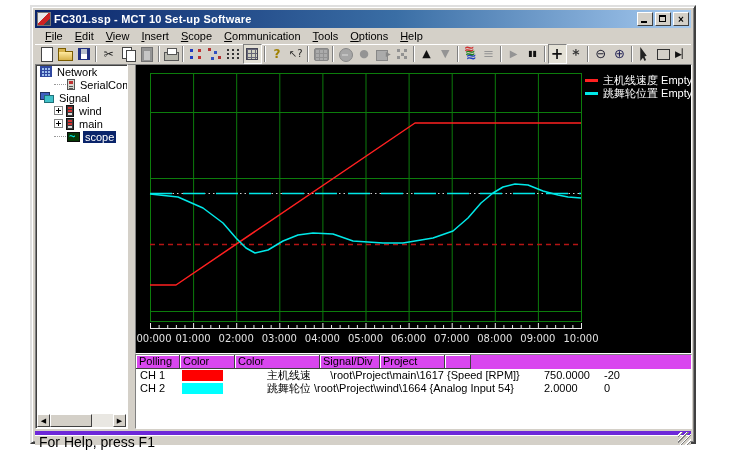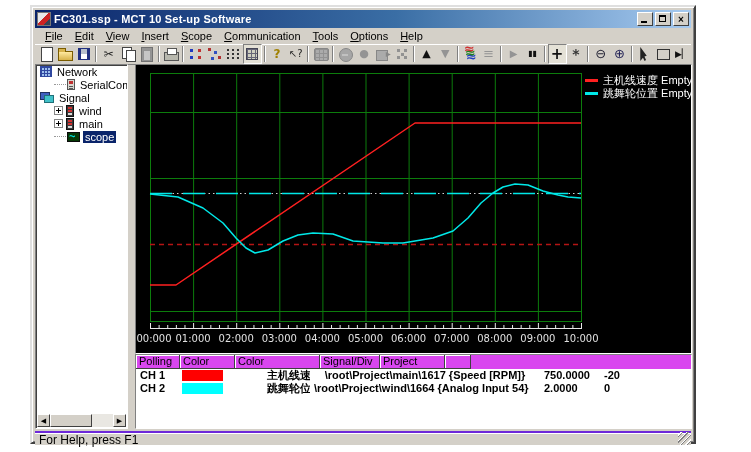--- a/index.html
+++ b/index.html
@@ -100,26 +100,26 @@
   .legend{position:absolute;left:449px;top:9px;}
   .legend-row{display:flex;align-items:center;height:13px;}
   .legend-dash{width:13px;height:3px;margin-right:5px;flex:none;}
   .legend-text{color:#fff;font-size:11px;white-space:nowrap;}
   
   .gridtable{position:absolute;left:0;top:290px;width:557px;height:75px;background:#fff;
     border:1px solid;border-color:#808080 #fff #fff #808080;font-size:11px;overflow:hidden;}
   .thead{display:flex;height:14px;background:#d946ef;}
   .th{border-right:1px solid #404040;border-bottom:1px solid #404040;box-shadow:inset 1px 1px 0 #fff;
     padding:0 3px;line-height:13px;white-space:nowrap;overflow:hidden;flex:none;}
-  .trow{display:flex;height:13px;align-items:center;font-weight:bold;}
+  .trow{display:flex;height:13px;align-items:center;}
   .td{padding:0 4px;white-space:nowrap;overflow:hidden;flex:none;line-height:13px;}
   .swatch{height:11px;margin:1px 2px;flex:none;}
   
   .statusbar{position:absolute;left:3px;right:3px;top:424px;height:14px;background:#d4d0c8;
-    border-top:2px solid #6d28d9;box-shadow:inset 0 1px 0 #fff;font-size:12px;line-height:14px;padding-left:4px;}
+    border-top:4px solid #6d28d9;box-shadow:inset 0 1px 0 #fff;font-size:14px;line-height:14px;padding-left:4px;}
   .grip{position:absolute;right:0;bottom:0;width:13px;height:13px;
     background:repeating-linear-gradient(135deg,transparent 0 2px,#fff 2px 3px,#808080 3px 4px);}
 </style>
 </head>
 <body>
 
 <div class="window">
   <div class="titlebar">
     <span class="appicon"></span>
     <span class="title-text">FC301.ssp - MCT 10 Set-up Software</span>

